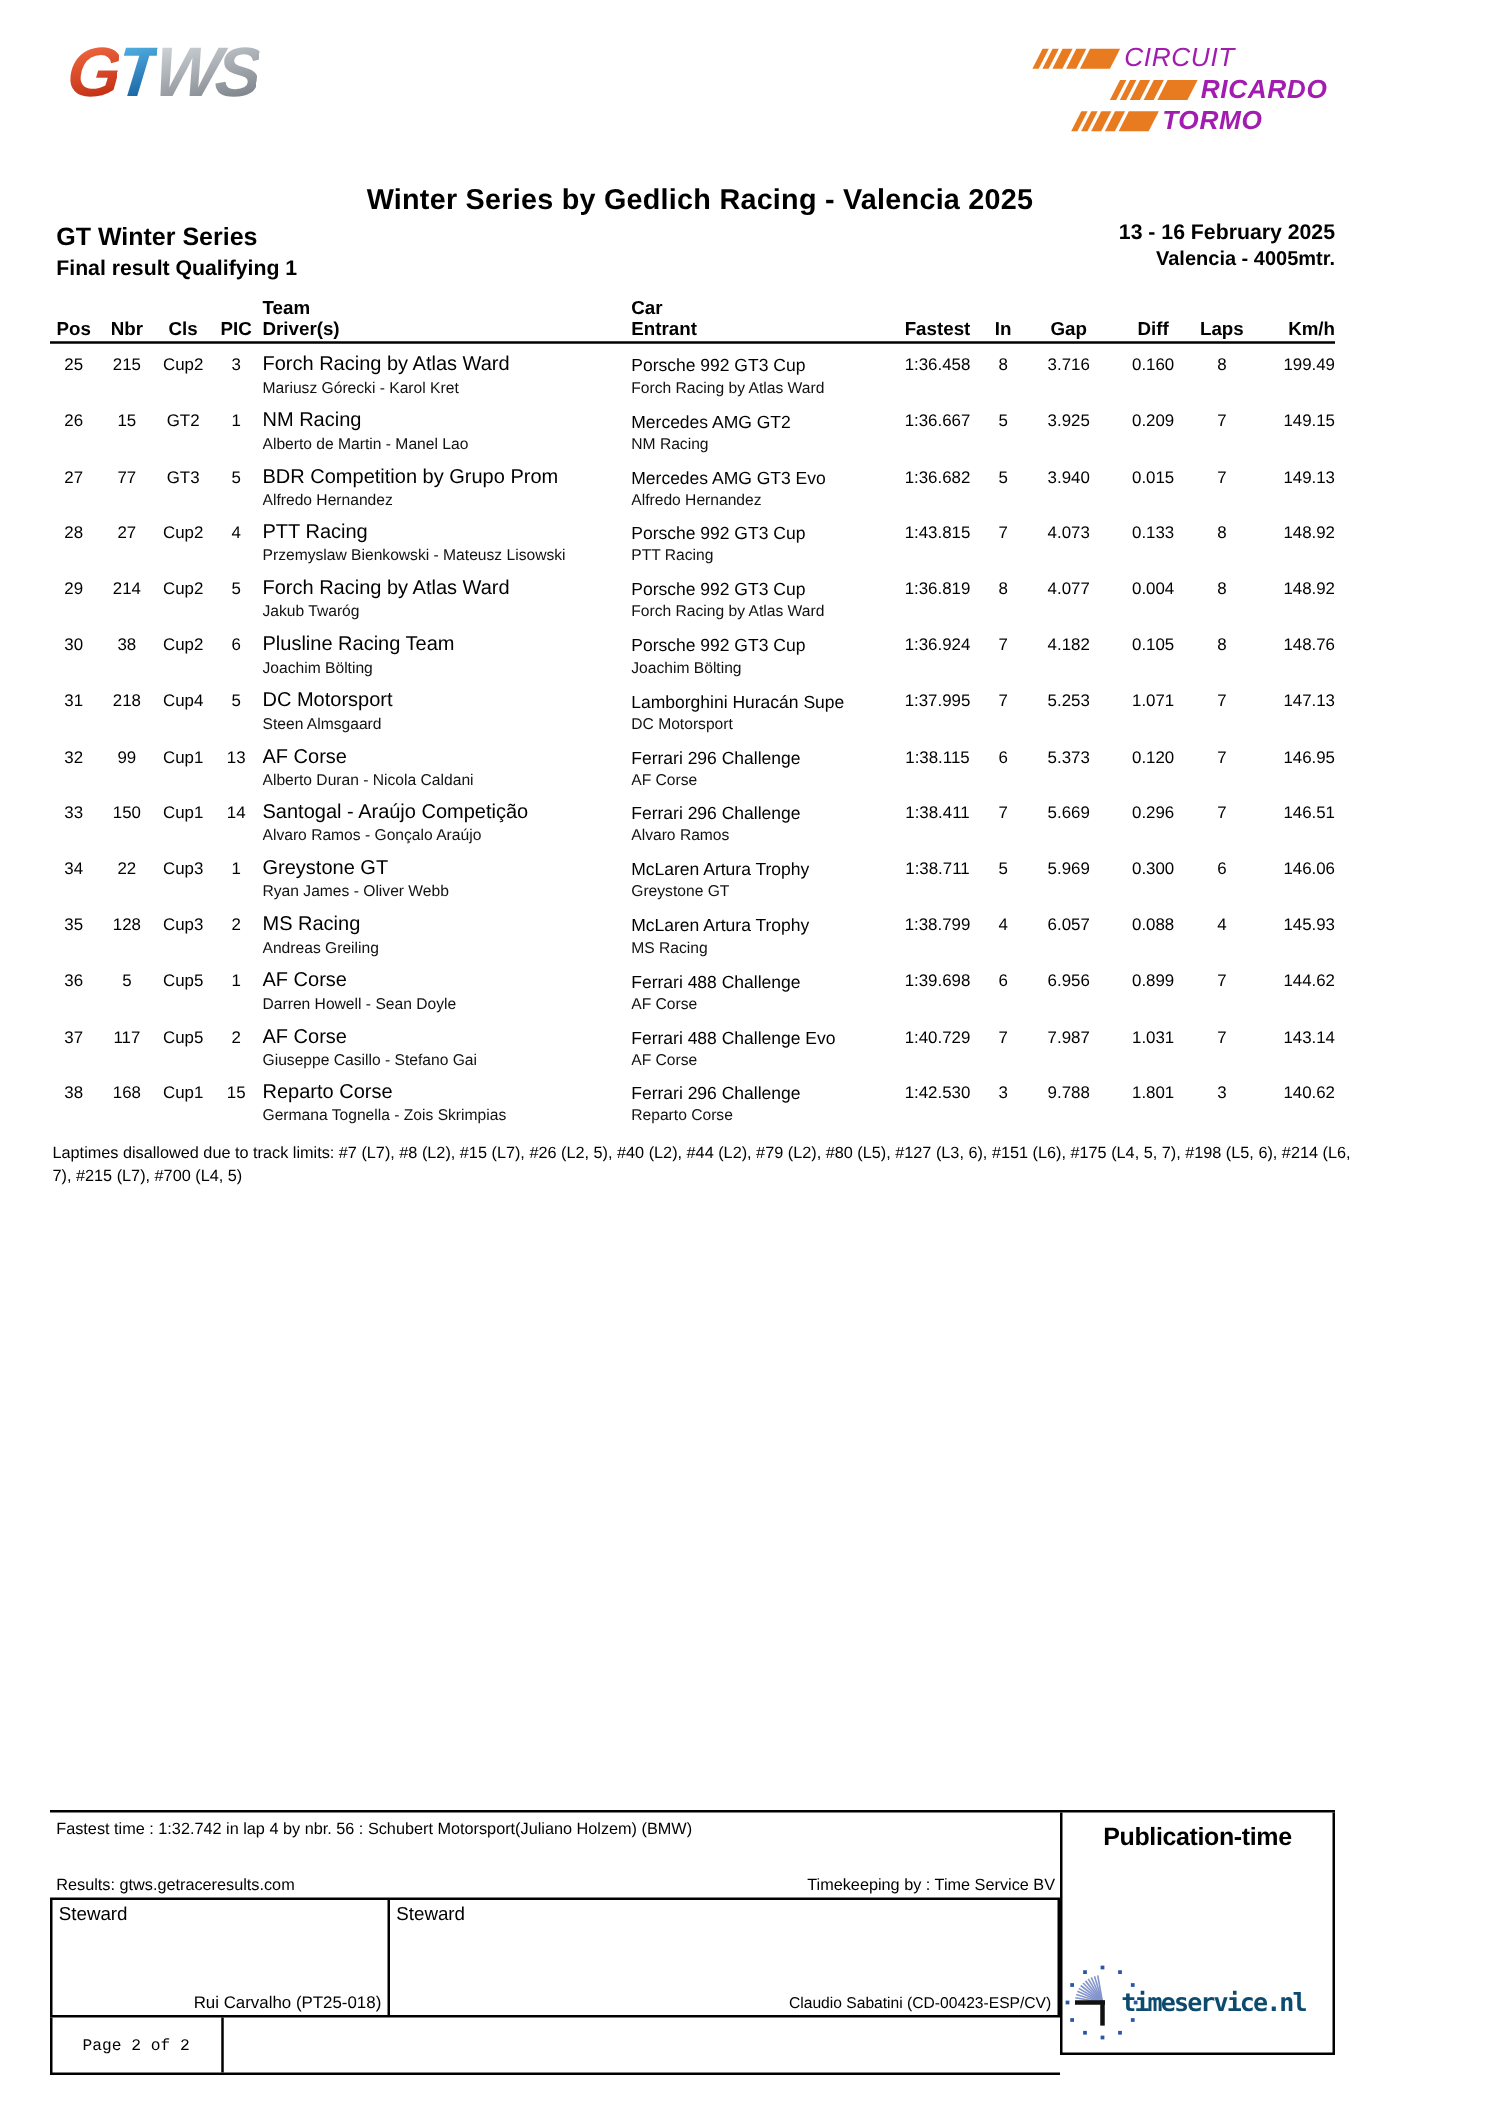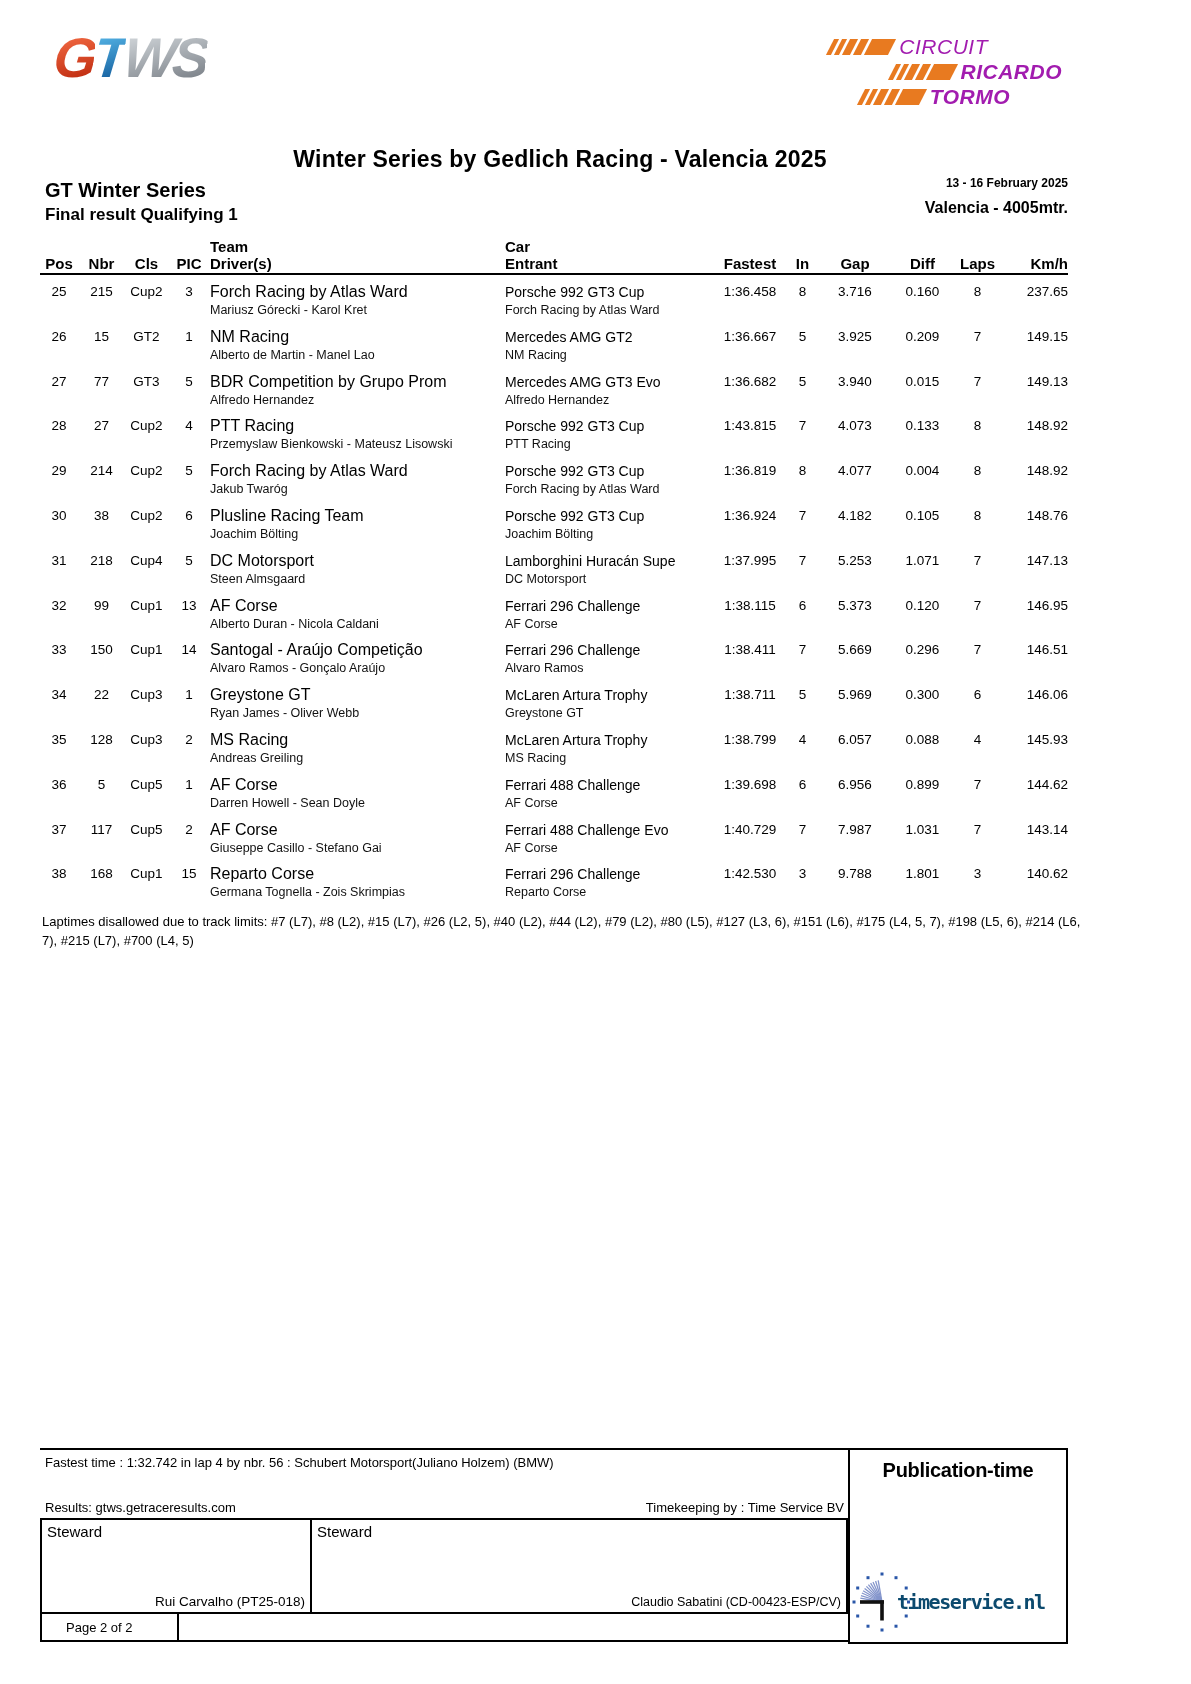--- a/index.html
+++ b/index.html
@@ -27,21 +27,21 @@
   .sl.big{width:24px;}
   .cl-text{font-style:italic;color:#a21caf;font-size:21px;line-height:21px;letter-spacing:0.5px;}
   .cl-text.thin{font-weight:400;}
   .cl-text.heavy{font-weight:800;}
 
   
   .title{position:absolute;top:146px;left:0;width:1120px;text-align:center;
          font-size:23px;font-weight:bold;letter-spacing:0.2px;}
   .series{position:absolute;left:45px;top:179px;font-size:20px;font-weight:bold;}
   .session{position:absolute;left:45px;top:205px;font-size:17px;font-weight:bold;}
-  .dates{position:absolute;right:123px;top:176px;font-size:12px;font-weight:bold;text-align:right;}
+  .dates{position:absolute;right:123px;top:176px;font-size:17px;font-weight:bold;text-align:right;}
   .track{position:absolute;right:123px;top:199px;font-size:16px;font-weight:bold;text-align:right;}
 
   
   .rtable{position:absolute;left:40px;top:238px;width:1028px;}
   .gridcols{display:grid;grid-template-columns:38px 47px 43px 42px 295px 210px 70px 35px 70px 65px 45px 68px;}
   .thead{align-items:end;border-bottom:2.5px solid #000;padding-bottom:1px;}
   .thead .h{font-size:15px;font-weight:bold;text-align:center;line-height:17px;}
   .thead .h.lft{text-align:left;}
   .thead .h.rgt{text-align:right;}
   .trow{padding-top:7px;height:44.8px;box-sizing:border-box;}
@@ -63,21 +63,21 @@
                font-size:13px;padding:0 4px 3px 5px;box-sizing:border-box;}
   .stewards{display:flex;height:96px;border:2px solid #000;box-sizing:border-box;}
   .st-cell{position:relative;border-right:2px solid #000;box-sizing:border-box;}
   .st-cell:last-child{border-right:none;}
   .st-c1{width:273px;}
   .st-c2{width:270px;}
   .st-c3{flex:1;}
   .st-role{font-size:15px;padding:3px 0 0 5px;}
   .st-name{position:absolute;bottom:3px;right:5px;font-size:13.5px;white-space:nowrap;}
   .st-c3 .st-name{font-size:12.5px;}
-  .page-row{height:28px;display:flex;border-left:2px solid #000;border-bottom:2px solid #000;box-sizing:border-box;}
+  .page-row{height:46px;display:flex;border-left:2px solid #000;border-bottom:2px solid #000;box-sizing:border-box;font-family:Liberation Mono, monospace;}
   .page-cell{width:137px;border-right:2px solid #000;font-size:13px;display:flex;align-items:center;
              padding-left:24px;box-sizing:border-box;}
   .f-right{flex:1;height:194px;border-left:2px solid #000;border-right:2px solid #000;
            border-bottom:2px solid #000;box-sizing:border-box;display:flex;flex-direction:column;}
   .publication{text-align:center;font-size:20px;font-weight:bold;padding-top:9px;letter-spacing:-0.3px;}
   .ts-logo{margin-top:auto;display:flex;align-items:center;padding:0 2px 8px 0;}
   .ts-text{font-family:"DejaVu Sans Mono", monospace;font-weight:bold;font-size:20px;
            letter-spacing:-1.5px;margin-left:-17px;color:#0c4a6e;white-space:nowrap;}
 </style>
 </head>
@@ -161,21 +161,21 @@
           </div>
           <div class="tcell">
             <div class="car-name">Porsche 992 GT3 Cup</div>
             <div class="sub">Forch Racing by Atlas Ward</div>
           </div>
           <div class="cv c-fast">1:36.458</div>
           <div class="cv c-in">8</div>
           <div class="cv c-gap">3.716</div>
           <div class="cv c-diff">0.160</div>
           <div class="cv c-laps">8</div>
-          <div class="cv c-kmh">237.65</div>
+          <div class="cv c-kmh">199.49</div>
         </div>
         <div class="gridcols trow">
           <div class="cv c-pos">26</div>
           <div class="cv c-nbr">15</div>
           <div class="cv c-cls">GT2</div>
           <div class="cv c-pic">1</div>
           <div class="tcell">
             <div class="team-name">NM Racing</div>
             <div class="sub">Alberto de Martin - Manel Lao</div>
           </div>

